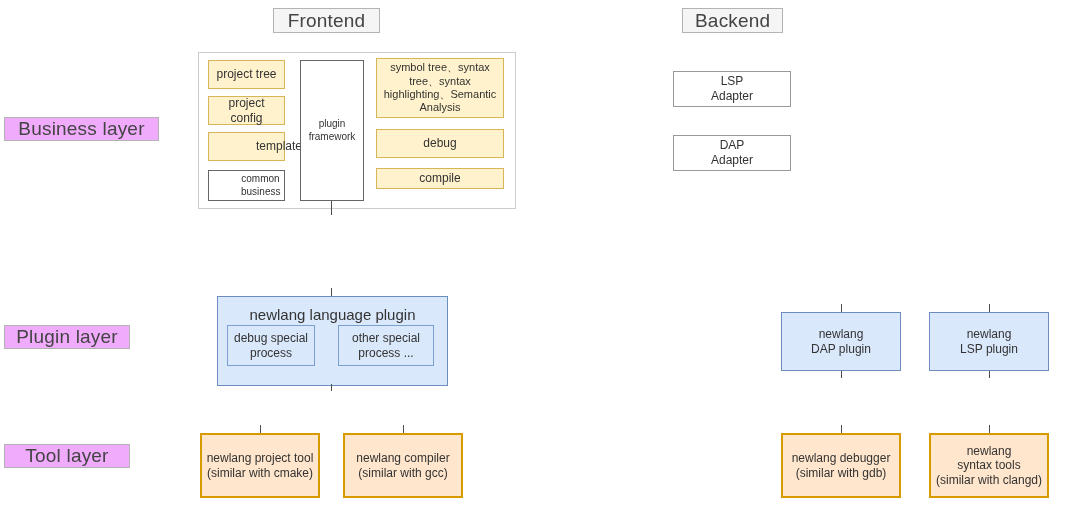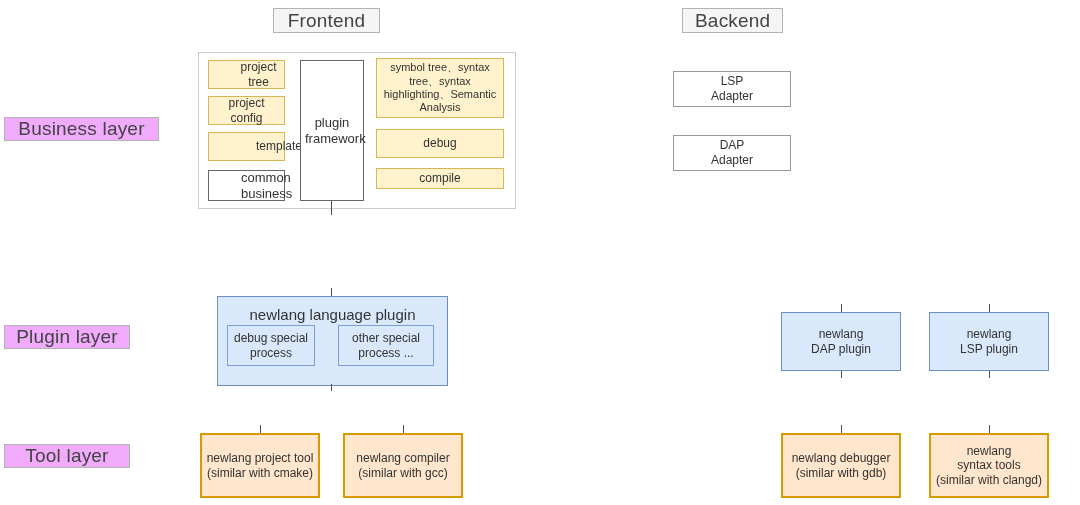--- a/index.html
+++ b/index.html
@@ -50,21 +50,21 @@
   
   .box-yellow {
     background: #fff2cc;
     border: 1px solid #d6b656;
     font-size: 12px;
     color: #333333;
   }
   .box-white {
     background: #ffffff;
     border: 1px solid #666666;
-    font-size: 13px;
+    font-size: 10px;
     color: #333333;
   }
   .box-white-thin {
     background: #ffffff;
     border: 1px solid #999999;
     font-size: 12px;
     color: #333333;
     text-align: center;
   }
   .box-blue {
@@ -136,21 +136,21 @@
 <div class="node layer-label" style="left:4px; top:325px; width:126px; height:24px;">
   <span class="txt">Plugin layer</span>
 </div>
 
 <div class="node layer-label" style="left:4px; top:444px; width:126px; height:24px;">
   <span class="txt">Tool layer</span>
 </div>
 
 <div class="group-white" style="position:absolute; left:198px; top:52px; width:316px; height:155px;"></div>
 
-<div class="node box-yellow" style="left:208px; top:60px; width:77px; height:29px;padding-left:24px;">
+<div class="node box-yellow" style="left:208px; top:60px; width:77px; height:29px;">
   <span class="txt">project tree</span>
 </div>
 <div class="node box-yellow" style="left:208px; top:96px; width:77px; height:29px;">
   <span class="txt">project config</span>
 </div>
 <div class="node box-yellow" style="left:208px; top:132px; width:77px; height:29px;padding-left:43px;">
   <span class="txt">template</span>
 </div>
 <div class="node box-white" style="left:208px; top:170px; width:77px; height:31px; white-space:pre-line;padding-left:28px;">
   <span class="txt">common

